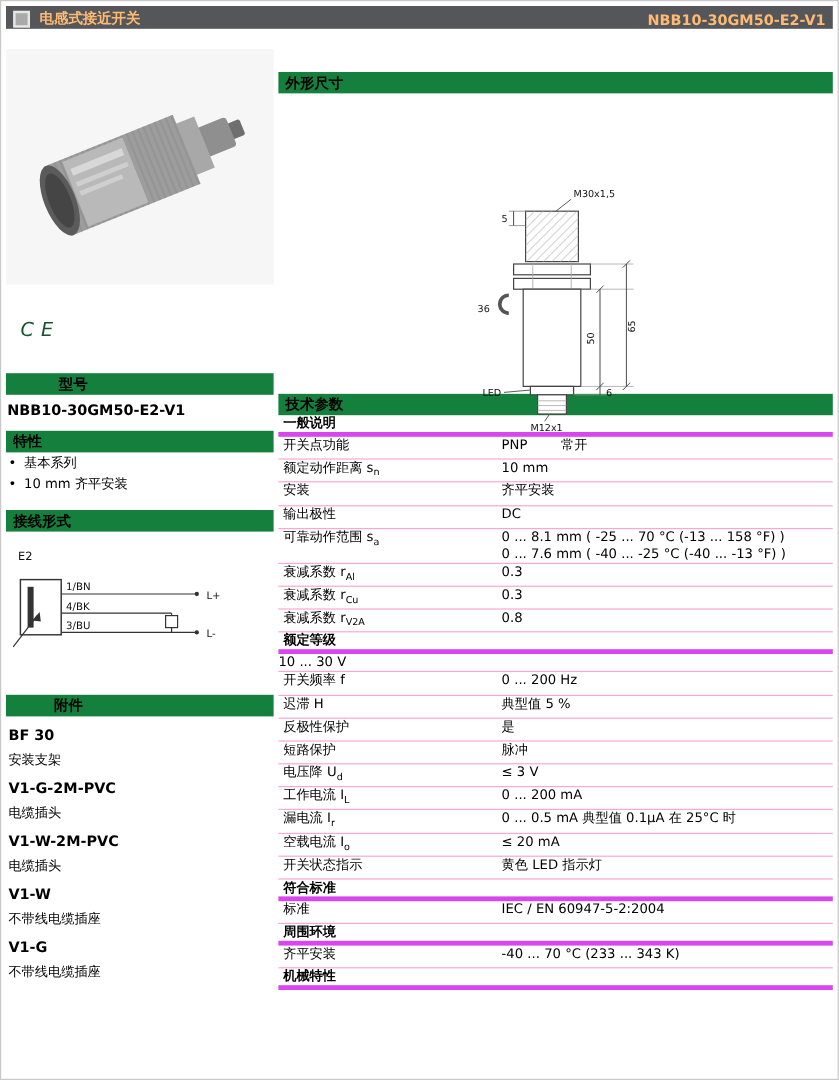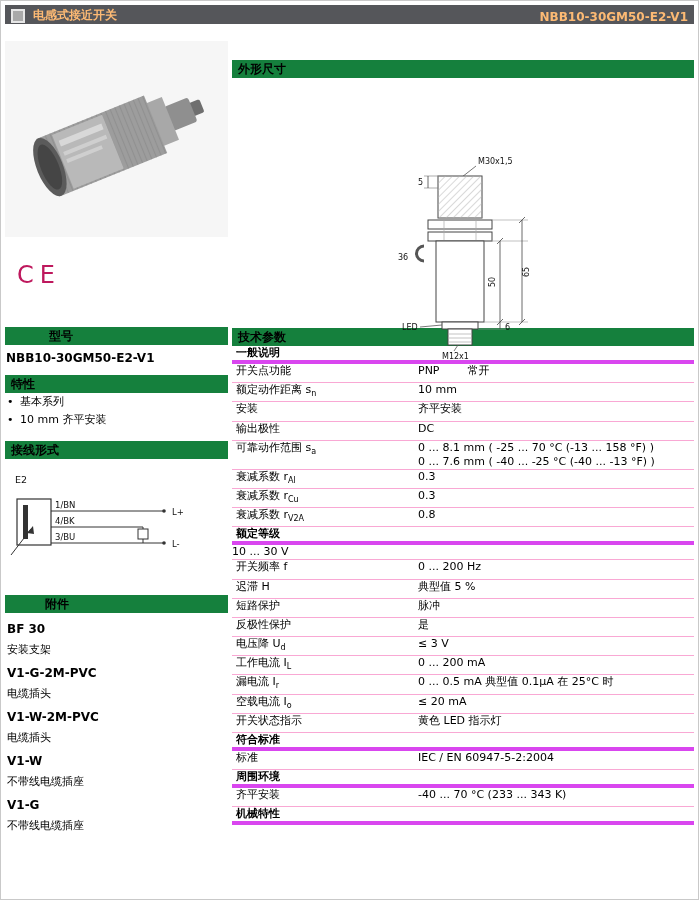--- a/index.html
+++ b/index.html
@@ -17,25 +17,25 @@
   .topbar-left{display:flex;align-items:center;}
   .hicon{width:10px;height:10px;background:#a9a9a9;border:2px solid #e6e6e6;margin-right:8px;}
 
   
   .gbar{background:#15803d;font-size:12px;font-weight:bold;padding:2px 6px;
     height:14px;line-height:14px;box-sizing:content-box;}
 
   
   .col-left{position:absolute;left:5px;top:24px;width:223px;}
   .photo{margin-top:17px;width:223px;height:196px;background:#f6f6f6;display:block;}
-  .ce{font-size:24px;letter-spacing:6px;margin:24px 0 0 12px;color:#be185d;line-height:28px;}
+  .ce{font-size:16px;letter-spacing:6px;margin:24px 0 0 12px;color:#14532d;line-height:28px;font-style:italic;}
   .model-val{font-size:12px;font-weight:bold;padding:6px 0 4px 1px;}
   .feat{font-size:11px;line-height:14px;padding:2px 0 2px 2px;display:flex;}
   .feat .b{width:13px;flex-shrink:0;}
-  .mt6{margin-top:6px;} .mt12{margin-top:12px;} .mt16{margin-top:16px;padding-left:40px;} .mt26{margin-top:38px;padding-left:44px;}
+  .mt6{margin-top:6px;} .mt12{margin-top:12px;} .mt16{margin-top:16px;padding-left:40px;} .mt26{margin-top:22px;padding-left:44px;}
   .wiring{margin-top:8px;display:block;}
   .acc-name{font-weight:bold;font-size:12px;line-height:15px;margin:9px 0 0 2px;}
   .acc-desc{font-size:11px;line-height:14px;margin:6px 0 0 2px;}
 
   
   .col-right{position:absolute;left:232px;top:60px;width:462px;}
   .dim-area{position:relative;height:250px;background:#fff;}
   .dim-svg{position:absolute;left:150px;top:76px;}
 
   
@@ -276,34 +276,34 @@
         </div>
     </div>
     <div class="trow">
       <div class="tl"><span>迟滞 H</span><sub></sub></div>
       <div class="tv">
           <div class="v">典型值 5 %</div>
           <div class="v"></div>
         </div>
     </div>
     <div class="trow">
+      <div class="tl"><span>反极性保护</span><sub></sub></div>
+      <div class="tv">
+          <div class="v">是</div>
+          <div class="v"></div>
+        </div>
+    </div>
+    <div class="trow">
       <div class="tl"><span>短路保护</span><sub></sub></div>
       <div class="tv">
           <div class="v">脉冲</div>
           <div class="v"></div>
         </div>
     </div>
     <div class="trow">
-      <div class="tl"><span>反极性保护</span><sub></sub></div>
-      <div class="tv">
-          <div class="v">是</div>
-          <div class="v"></div>
-        </div>
-    </div>
-    <div class="trow">
       <div class="tl"><span>电压降  U</span><sub>d</sub></div>
       <div class="tv">
           <div class="v">≤ 3 V</div>
           <div class="v"></div>
         </div>
     </div>
     <div class="trow">
       <div class="tl"><span>工作电流  I</span><sub>L</sub></div>
       <div class="tv">
           <div class="v">0 ... 200 mA</div>

